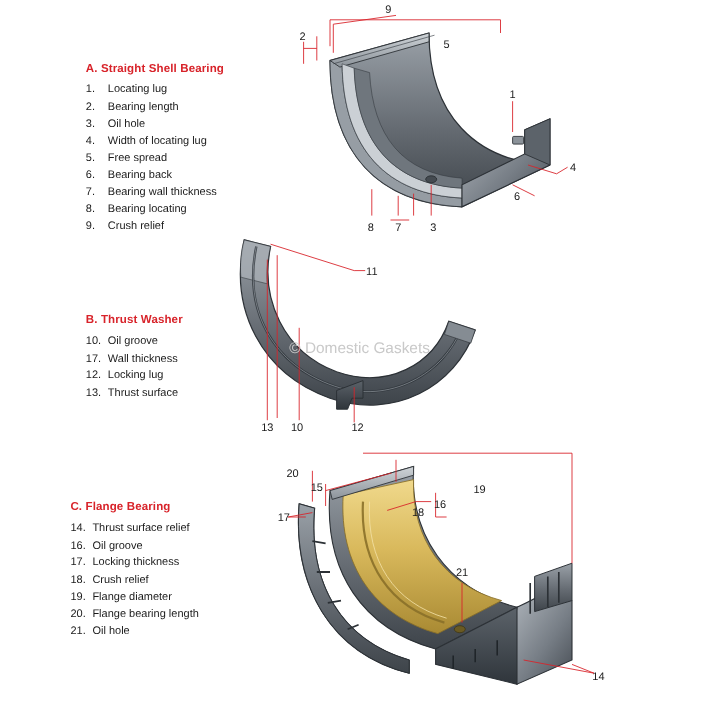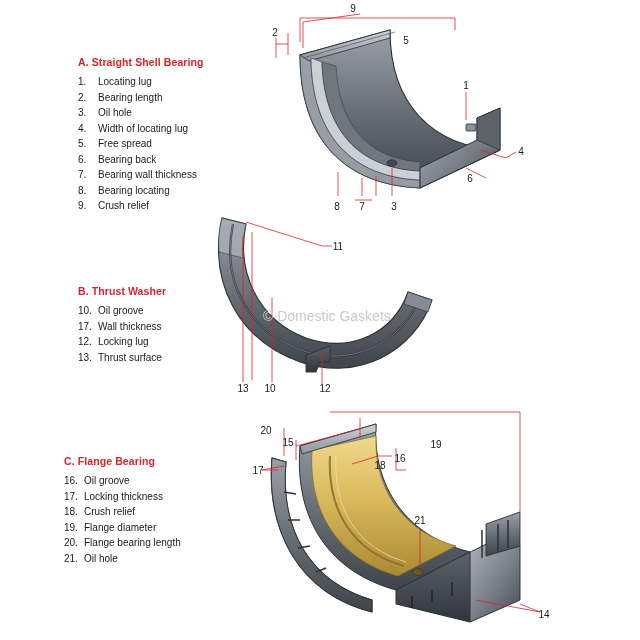--- a/index.html
+++ b/index.html
@@ -138,20 +138,24 @@
       <li>
           <span class="num">13.</span>
           <span class="txt">Thrust surface</span>
         </li>
     </ol>
   </div>
 
   <div class="legend" id="legendC">
     <div class="legend-title">C. Flange Bearing</div>
     <ol>
+      <li>
+          <span class="num">14.</span>
+          <span class="txt">Thrust surface relief</span>
+        </li>
       <li>
           <span class="num">16.</span>
           <span class="txt">Oil groove</span>
         </li>
       <li>
           <span class="num">17.</span>
           <span class="txt">Locking thickness</span>
         </li>
       <li>
           <span class="num">18.</span>

